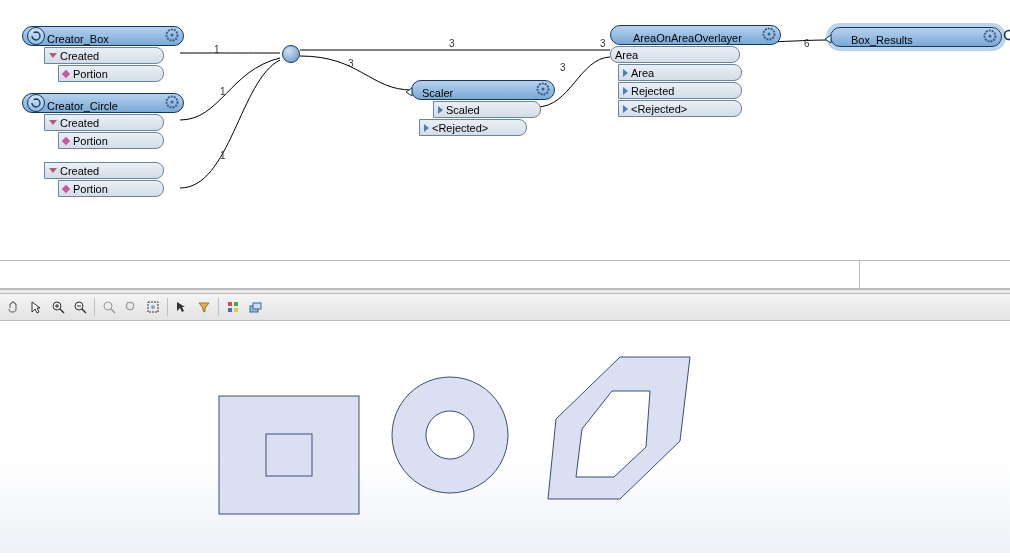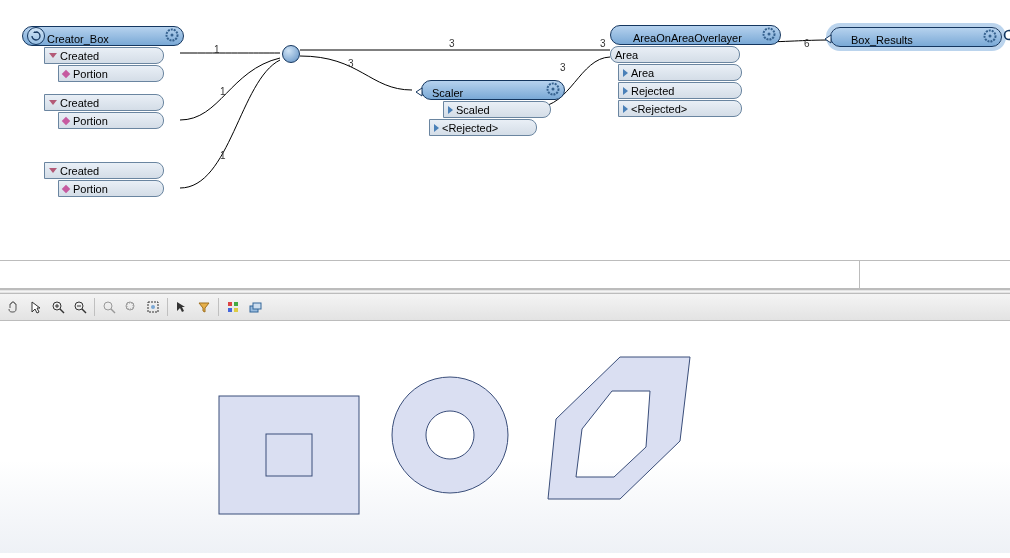--- a/index.html
+++ b/index.html
@@ -84,20 +84,35 @@
         <span class="tri down"></span>
         <span class="label">Created</span>
       </div>
     <div class="port" style="width:94px;margin-left:36px">
         <span class="diamond"></span>
         <span class="label">Portion</span>
       </div>
   </div>
 
   <div class="node" style="left:22px;top:93px">
+    <div class="hdr" style="width:134px">
+      <span class="ring">
+        <svg width="10" height="10">
+            <path d="M5 1 A4 4 0 1 1 1 5" fill="none" stroke="#14365f" stroke-width="1.3"></path>
+            <path d="M4 0 L6 2 L2 2 Z" fill="#14365f"></path>
+          </svg>
+      </span>
+      <span class="label">Creator_Circle</span>
+      <span class="gear">
+        <svg width="14" height="14">
+            <circle cx="7" cy="7" r="5.5" fill="none" stroke="#36628f" stroke-width="2" stroke-dasharray="2 1"></circle>
+            <circle cx="7" cy="7" r="1.5" fill="#36628f"></circle>
+          </svg>
+      </span>
+    </div>
     <div class="port" style="width:108px">
         <span class="tri down"></span>
         <span class="label">Created</span>
       </div>
     <div class="port" style="width:94px;margin-left:36px">
         <span class="diamond"></span>
         <span class="label">Portion</span>
       </div>
   </div>
 
@@ -105,21 +120,21 @@
     <div class="port" style="width:108px">
         <span class="tri down"></span>
         <span class="label">Created</span>
       </div>
     <div class="port" style="width:94px;margin-left:36px">
         <span class="diamond"></span>
         <span class="label">Portion</span>
       </div>
   </div>
 
-  <div class="node" style="left:421px;top:80px">
+  <div class="node" style="left:411px;top:80px">
     <div class="hdr" style="width:110px;padding-left:10px">
       <span style="position:absolute;left:-6px;top:5px">
         <svg width="10" height="8">
             <path d="M0 4 L6 0 L6 8 Z" fill="#fff" stroke="#14365f"></path>
           </svg>
       </span>
       <span class="label">Scaler</span>
       <span class="gear">
         <svg width="14" height="14">
             <circle cx="7" cy="7" r="5.5" fill="none" stroke="#36628f" stroke-width="2" stroke-dasharray="2 1"></circle>

